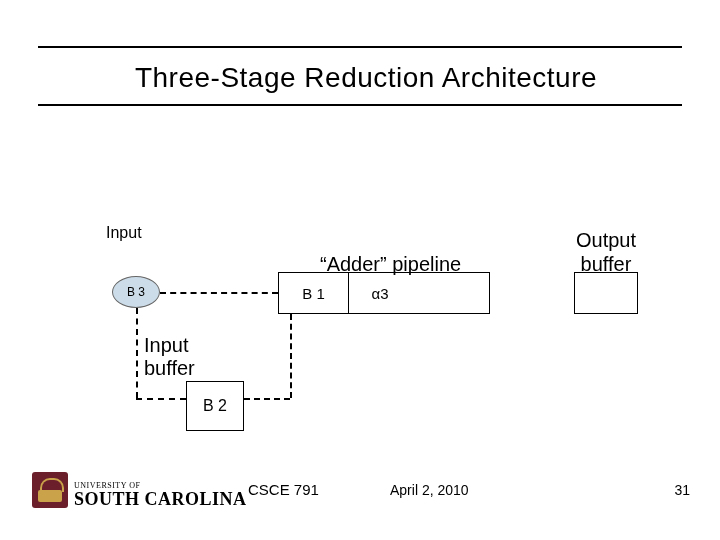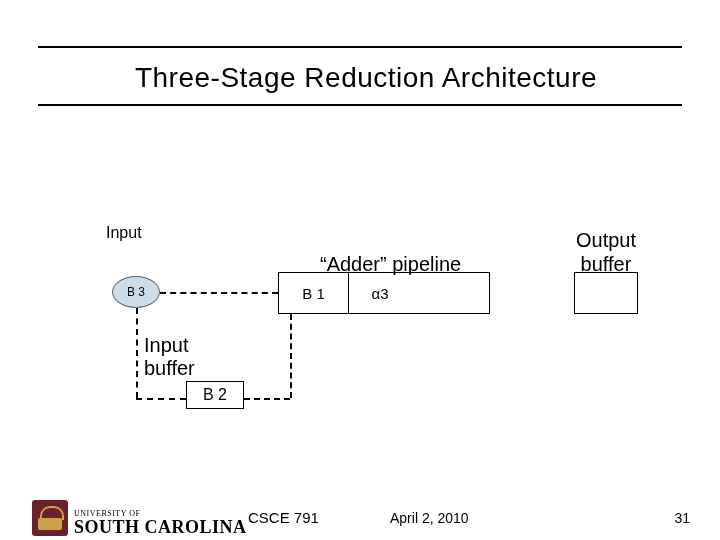--- a/index.html
+++ b/index.html
@@ -84,21 +84,21 @@
     position: absolute;
     left: 50%; top: 50%;
     transform: translate(-50%, -50%);
     font-size: 12px;
   }
 
   
   .footer {
     position: absolute;
     left: 0; right: 0;
-    bottom: 0;
+    bottom: 28px;
     height: 54px;
     padding-left: 34px;
   }
   .logo {
     position: absolute;
     left: 32px;
     bottom: 4px;
     display: flex;
     align-items: flex-end;
     gap: 6px;
@@ -164,21 +164,21 @@
 
 <div class="lbl" style="left:144px; top:334px; line-height:1.15">
   <span>Input</span><br>
   <span>buffer</span>
 </div>
 
 <div class="dash-v" style="left:136px; top:308px; height:90px"></div>
 
 <div class="dash-h" style="left:136px; top:398px; width:50px"></div>
 
-<div class="b2box" style="left:186px; top:381px; width:58px; height:28px">
+<div class="b2box" style="left:186px; top:381px; width:58px; height:50px">
   <span>B 2</span>
 </div>
 
 <div class="dash-h" style="left:244px; top:398px; width:46px"></div>
 <div class="dash-v" style="left:290px; top:314px; height:84px"></div>
 
 <div class="footer">
   <div class="logo">
     <div class="logo-mark"></div>
     <div class="logo-text">

